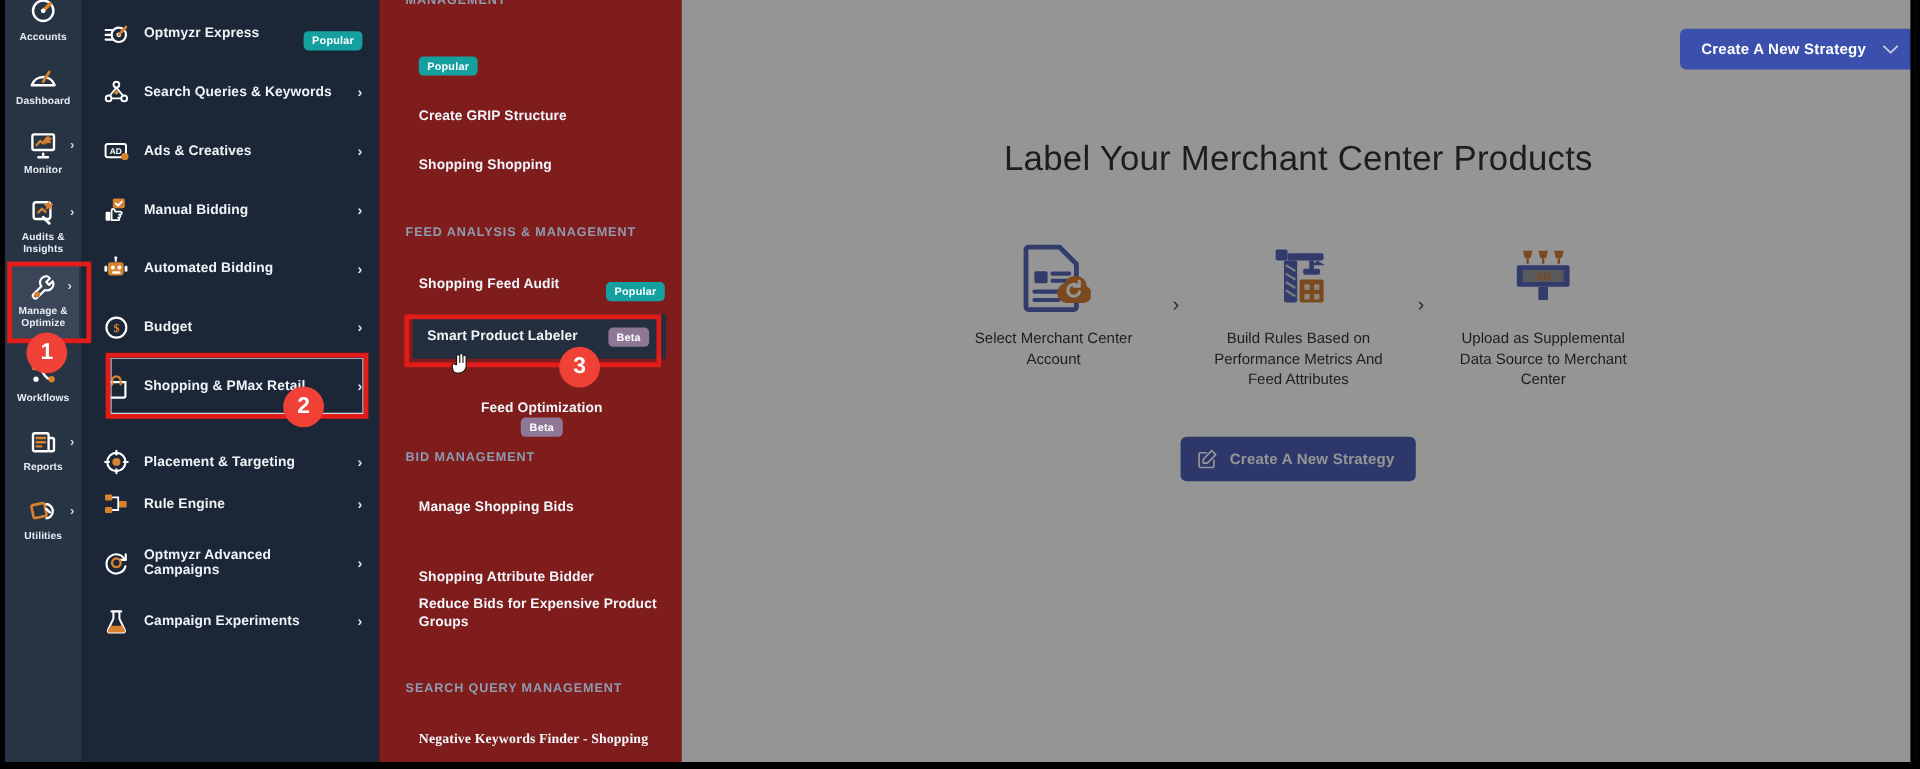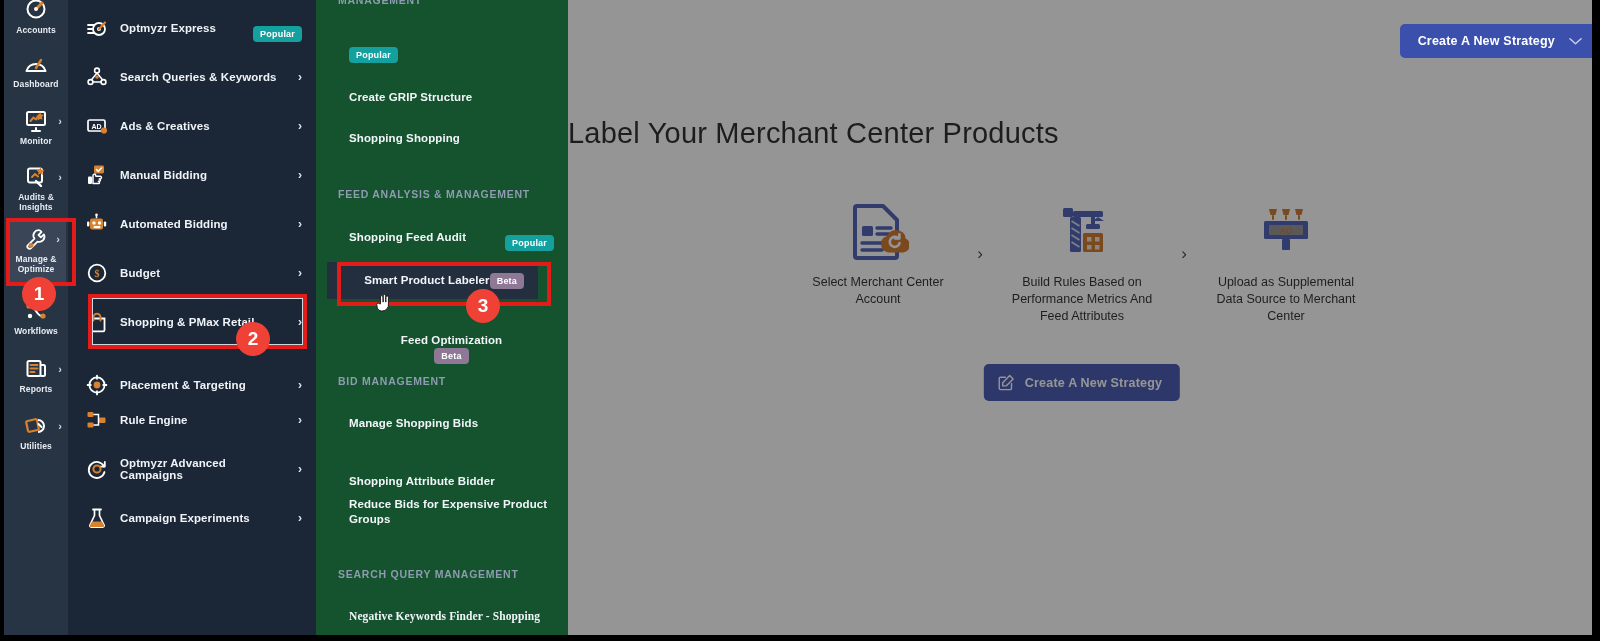--- a/index.html
+++ b/index.html
@@ -85,21 +85,21 @@
     color: #ffffff;
     letter-spacing: .2px;
   }
   .badge.popular { background: #15a0a0; margin-top: 12px; }
   .badge.beta { background: #8e7896; }
 
   
   #panel2 {
     position: absolute; left: 312px; top: 0;
     width: 252px; height: 635px;
-    background: #14532d;
+    background: #7f1d1d;
     z-index: 12;
     overflow: hidden;
   }
   .p2-head {
     font-size: 10.5px;
     font-weight: 700;
     color: #8e9bb0;
     letter-spacing: .75px;
     padding-left: 22px;
   }
@@ -128,20 +128,21 @@
     overflow: hidden;
   }
   #dim {
     position: absolute; inset: 0;
     background: rgba(30,30,30,0.47);
     z-index: 9;
   }
   #main-title {
     position: absolute;
     left: 0; right: 0; top: 117px;
+    text-align: center;
     font-size: 29px;
     color: #1d1d1d;
     font-weight: 400;
     letter-spacing: .2px;
   }
   #steps {
     position: absolute;
     left: 0; right: 0; top: 200px;
     display: flex; align-items: flex-start; justify-content: center;
     gap: 0;
@@ -485,21 +486,21 @@
       <span class="p2label">Shopping Shopping</span>
     </div>
 
     <div class="p2-head" style="position:absolute;top:188px;left:0;">FEED ANALYSIS &amp; MANAGEMENT</div>
 
     <div class="p2-row" style="position:absolute;top:226px;left:0;width:252px;height:22px;">
       <span class="p2label">Shopping Feed Audit</span>
       <span class="badge popular">Popular</span>
     </div>
 
-    <div class="p2-row hl" style="position:absolute;top:262px;left:11px;width:211px;height:37px;padding-left:12px;text-align:right;">
+    <div class="p2-row hl" style="position:absolute;top:262px;left:28px;width:211px;height:37px;padding-left:12px;">
       <span class="p2label">Smart Product Labeler</span>
       <span class="badge beta">Beta</span>
     </div>
 
     <div class="p2-row" style="position:absolute;top:333px;left:0;width:252px;height:22px;flex-direction:column;">
       <span class="p2label">Feed Optimization</span>
       <span class="badge beta">Beta</span>
     </div>
 
     <div class="p2-head" style="position:absolute;top:375px;left:0;">BID MANAGEMENT</div>

